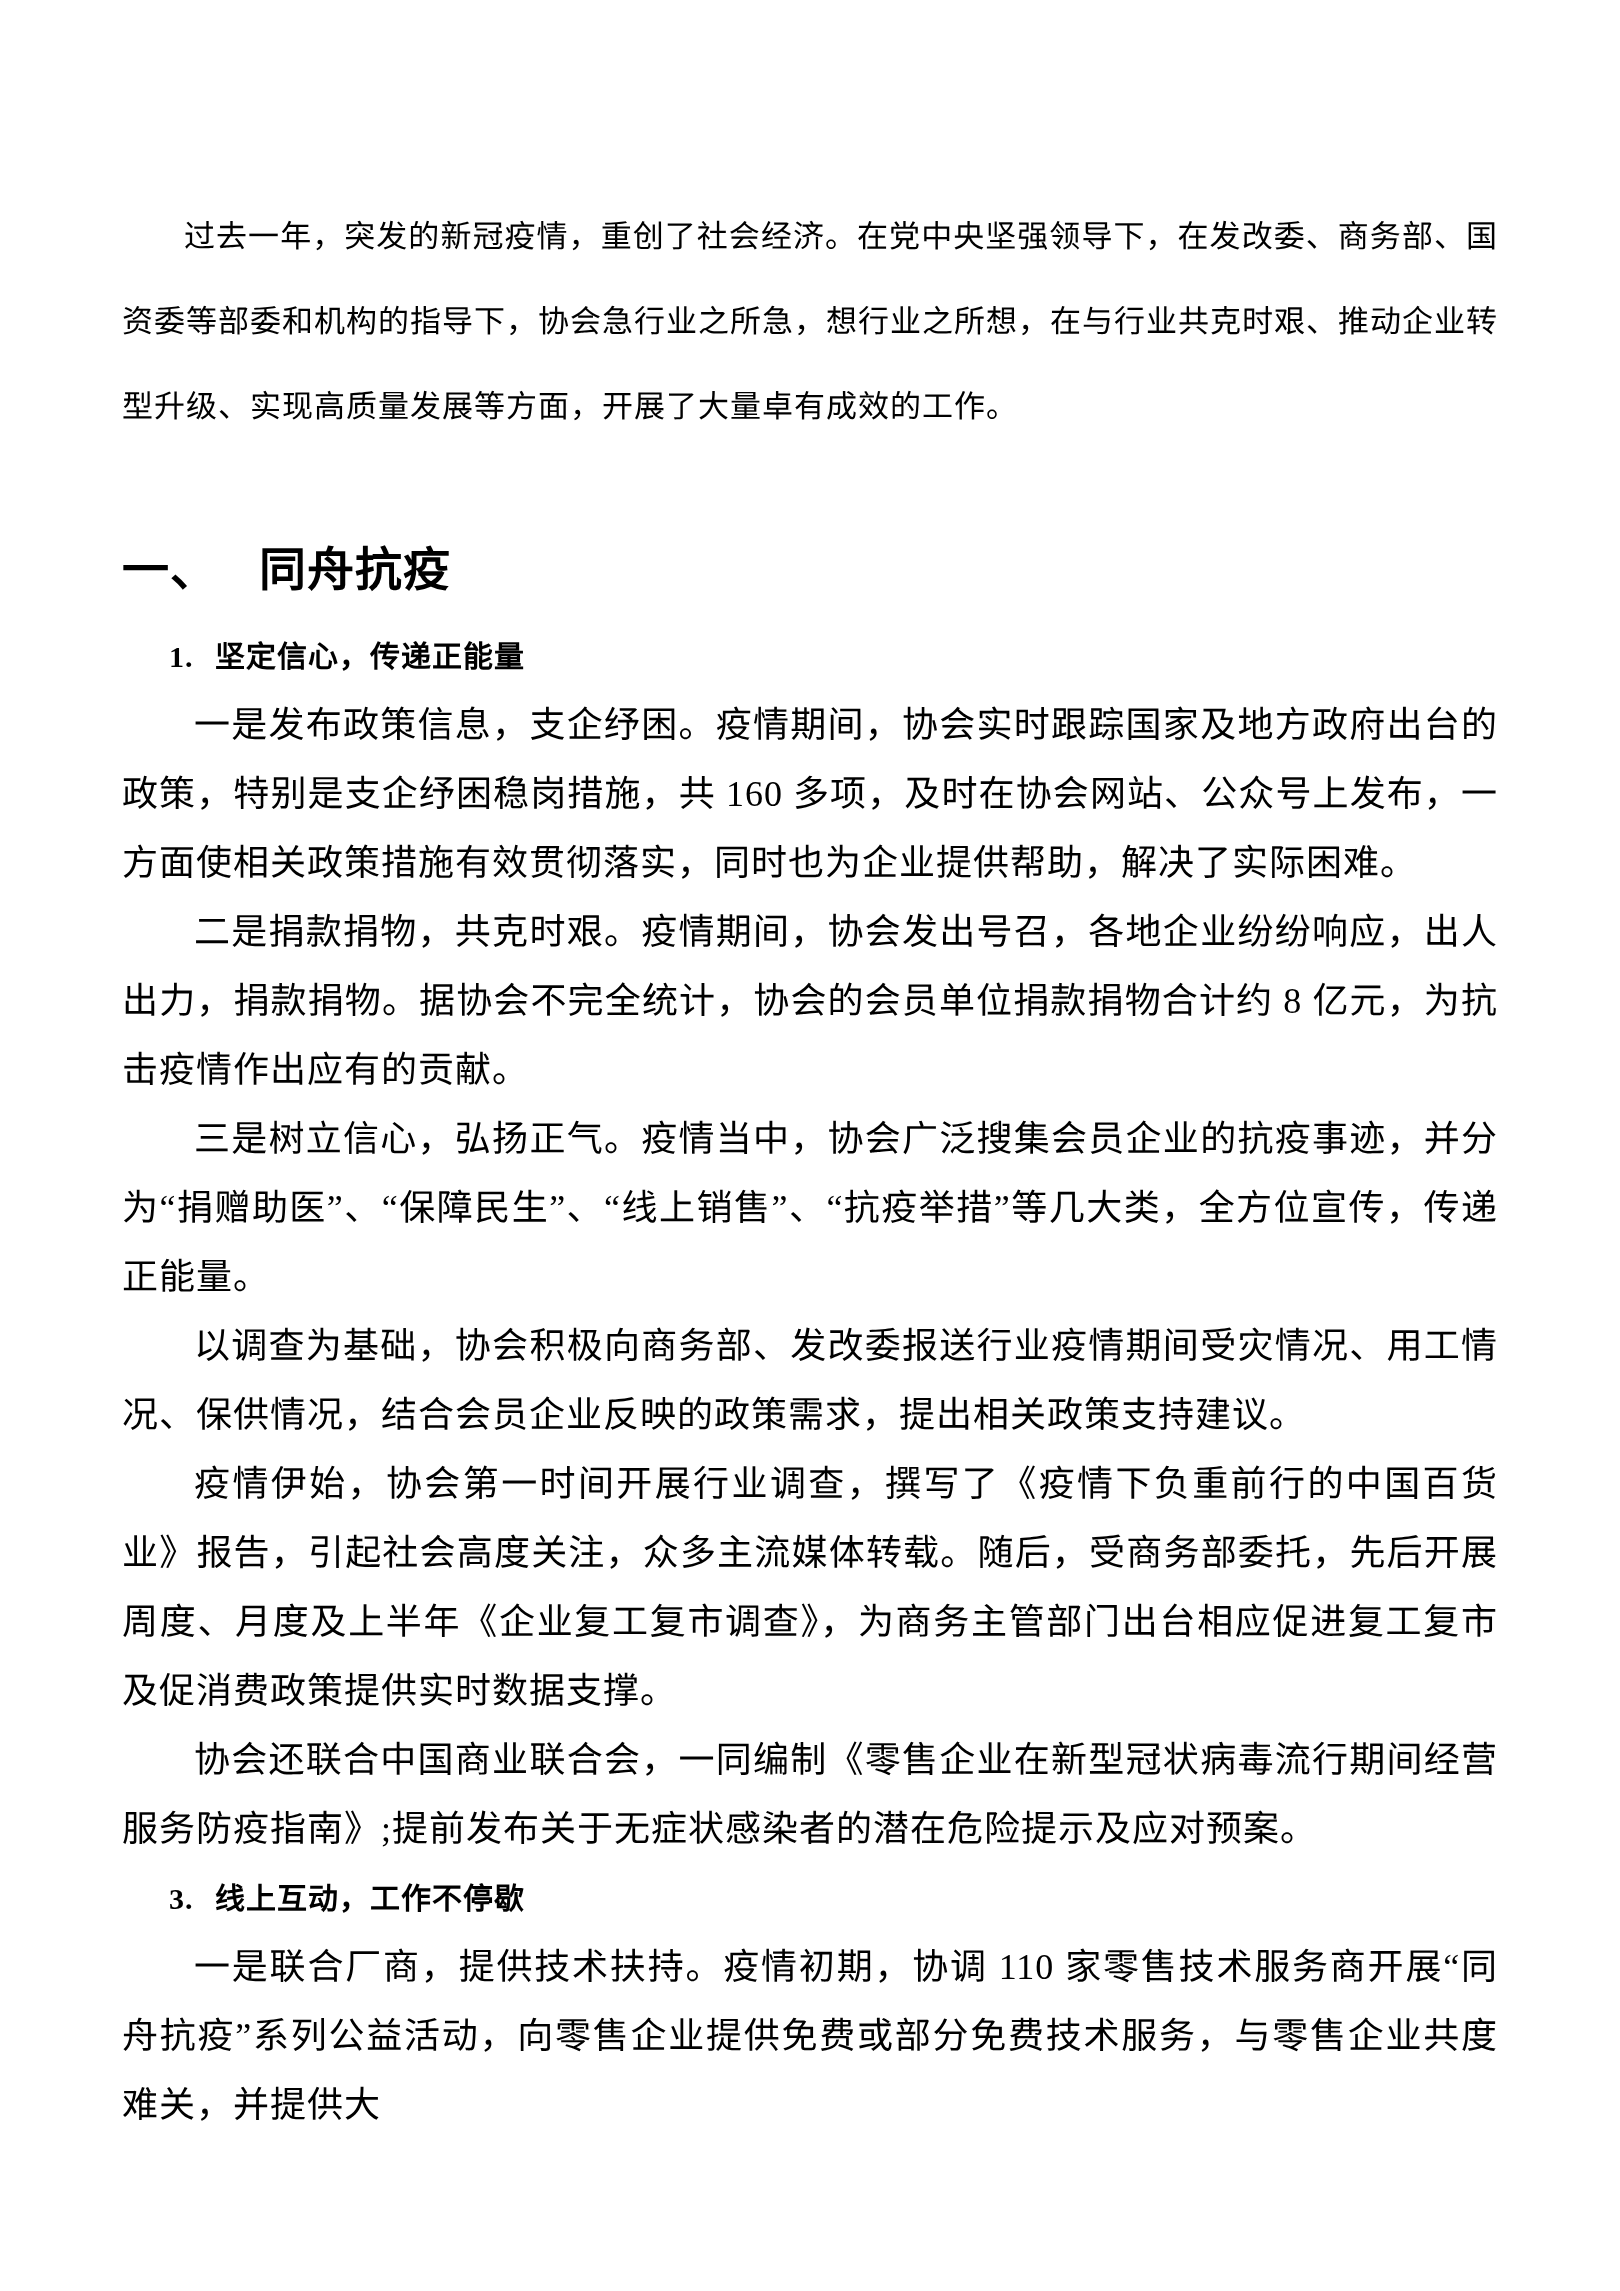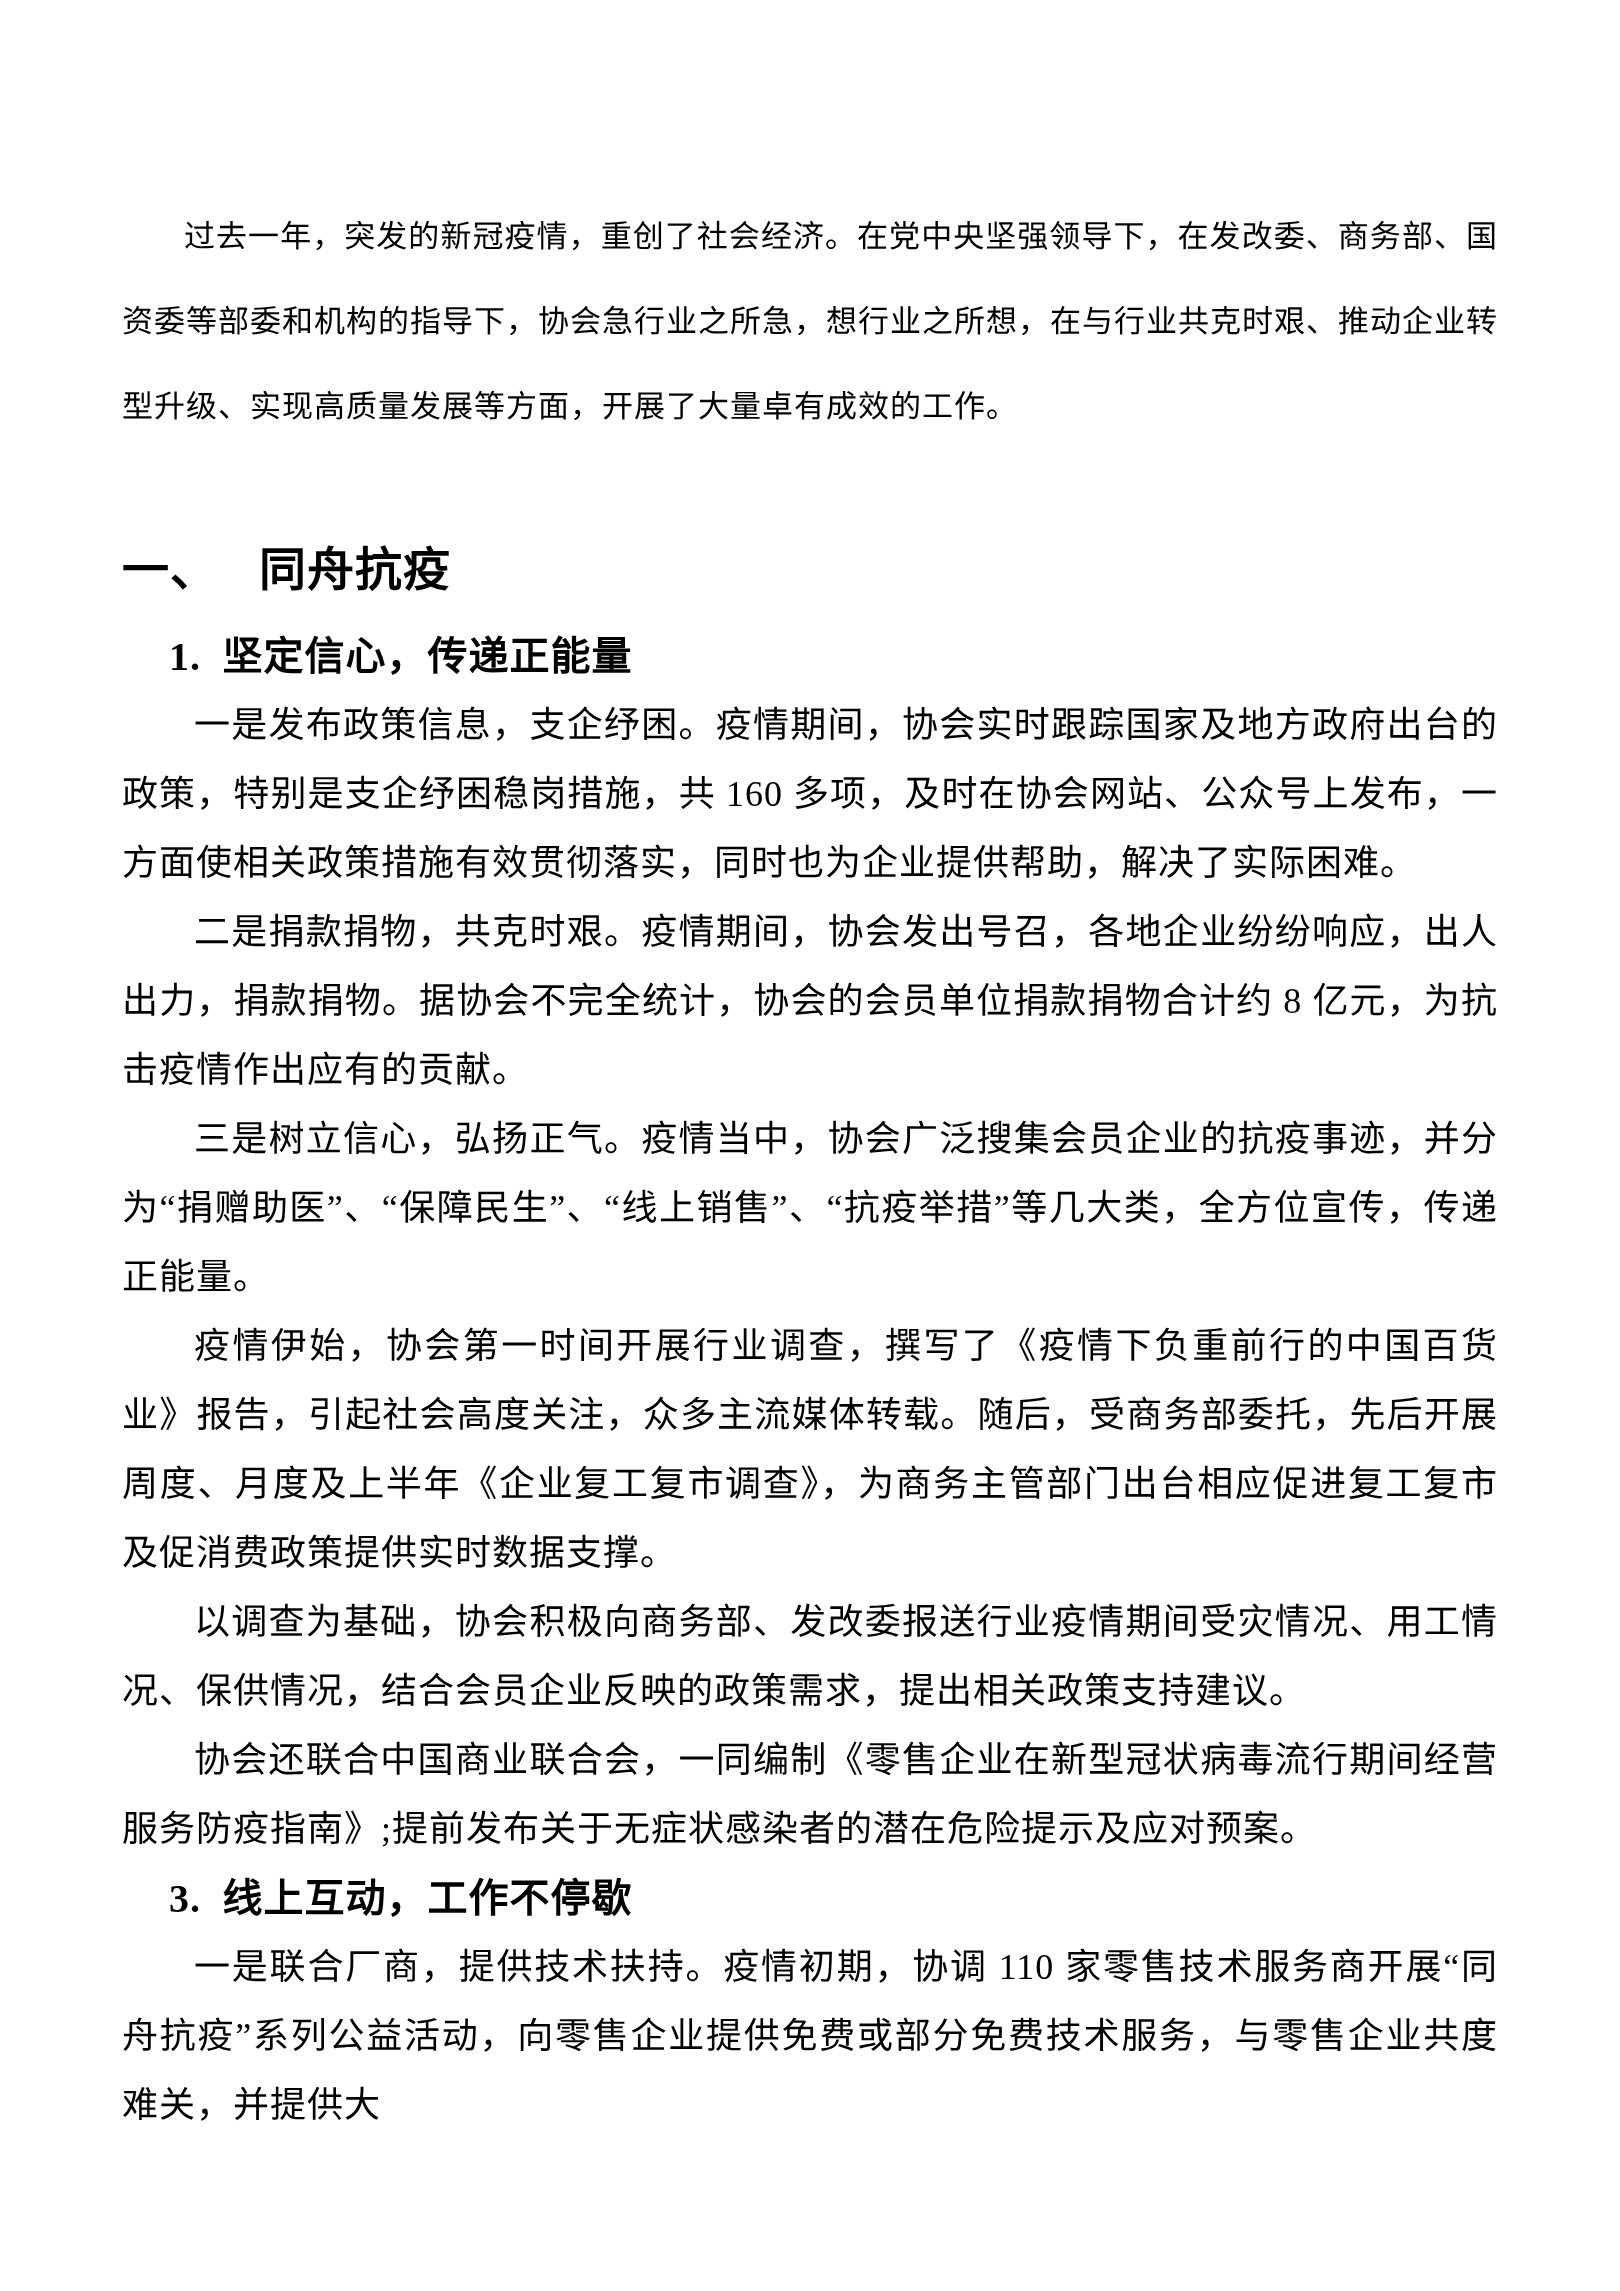--- a/index.html
+++ b/index.html
@@ -35,21 +35,21 @@
     line-height: 63px;
     letter-spacing: 1px;
   }
   .h1 .num {
     margin-right: 41px;
   }
   
   .h2 {
     margin: 0;
     padding-left: 47px;
-    font-size: 40px;
+    font-size: 30px;
     font-weight: bold;
     line-height: 69px;
     letter-spacing: 1px;
   }
   .h2 .num {
     margin-right: 21.6px;
   }
   .h2.first {
     margin-top: 19.6px;
   }
@@ -74,22 +74,22 @@
     <span class="num">一、</span><span>同舟抗疫</span>
   </h1>
 
   <h2 class="h2 first">
     <span class="num">1.</span><span>坚定信心，传递正能量</span>
   </h2>
   <p class="body-p">一是发布政策信息，支企纾困。疫情期间，协会实时跟踪国家及地方政府出台的政策，特别是支企纾困稳岗措施，共 160 多项，及时在协会网站、公众号上发布，一方面使相关政策措施有效贯彻落实，同时也为企业提供帮助，解决了实际困难。</p>
   <p class="body-p">二是捐款捐物，共克时艰。疫情期间，协会发出号召，各地企业纷纷响应，出人出力，捐款捐物。据协会不完全统计，协会的会员单位捐款捐物合计约 8 亿元，为抗击疫情作出应有的贡献。</p>
   <p class="body-p">三是树立信心，弘扬正气。疫情当中，协会广泛搜集会员企业的抗疫事迹，并分为“捐赠助医”、“保障民生”、“线上销售”、“抗疫举措”等几大类，全方位宣传，传递正能量。</p>
 
+  <p class="body-p">以调查为基础，协会积极向商务部、发改委报送行业疫情期间受灾情况、用工情况、保供情况，结合会员企业反映的政策需求，提出相关政策支持建议。</p>
   <p class="body-p">疫情伊始，协会第一时间开展行业调查，撰写了《疫情下负重前行的中国百货业》报告，引起社会高度关注，众多主流媒体转载。随后，受商务部委托，先后开展周度、月度及上半年《企业复工复市调查》，为商务主管部门出台相应促进复工复市及促消费政策提供实时数据支撑。</p>
-  <p class="body-p">以调查为基础，协会积极向商务部、发改委报送行业疫情期间受灾情况、用工情况、保供情况，结合会员企业反映的政策需求，提出相关政策支持建议。</p>
   <p class="body-p">协会还联合中国商业联合会，一同编制《零售企业在新型冠状病毒流行期间经营服务防疫指南》;提前发布关于无症状感染者的潜在危险提示及应对预案。</p>
 
   <h2 class="h2">
     <span class="num">3.</span><span>线上互动，工作不停歇</span>
   </h2>
   <p class="body-p">一是联合厂商，提供技术扶持。疫情初期，协调 110 家零售技术服务商开展“同舟抗疫”系列公益活动，向零售企业提供免费或部分免费技术服务，与零售企业共度难关，并提供大</p>
 
 </div>
 
 

